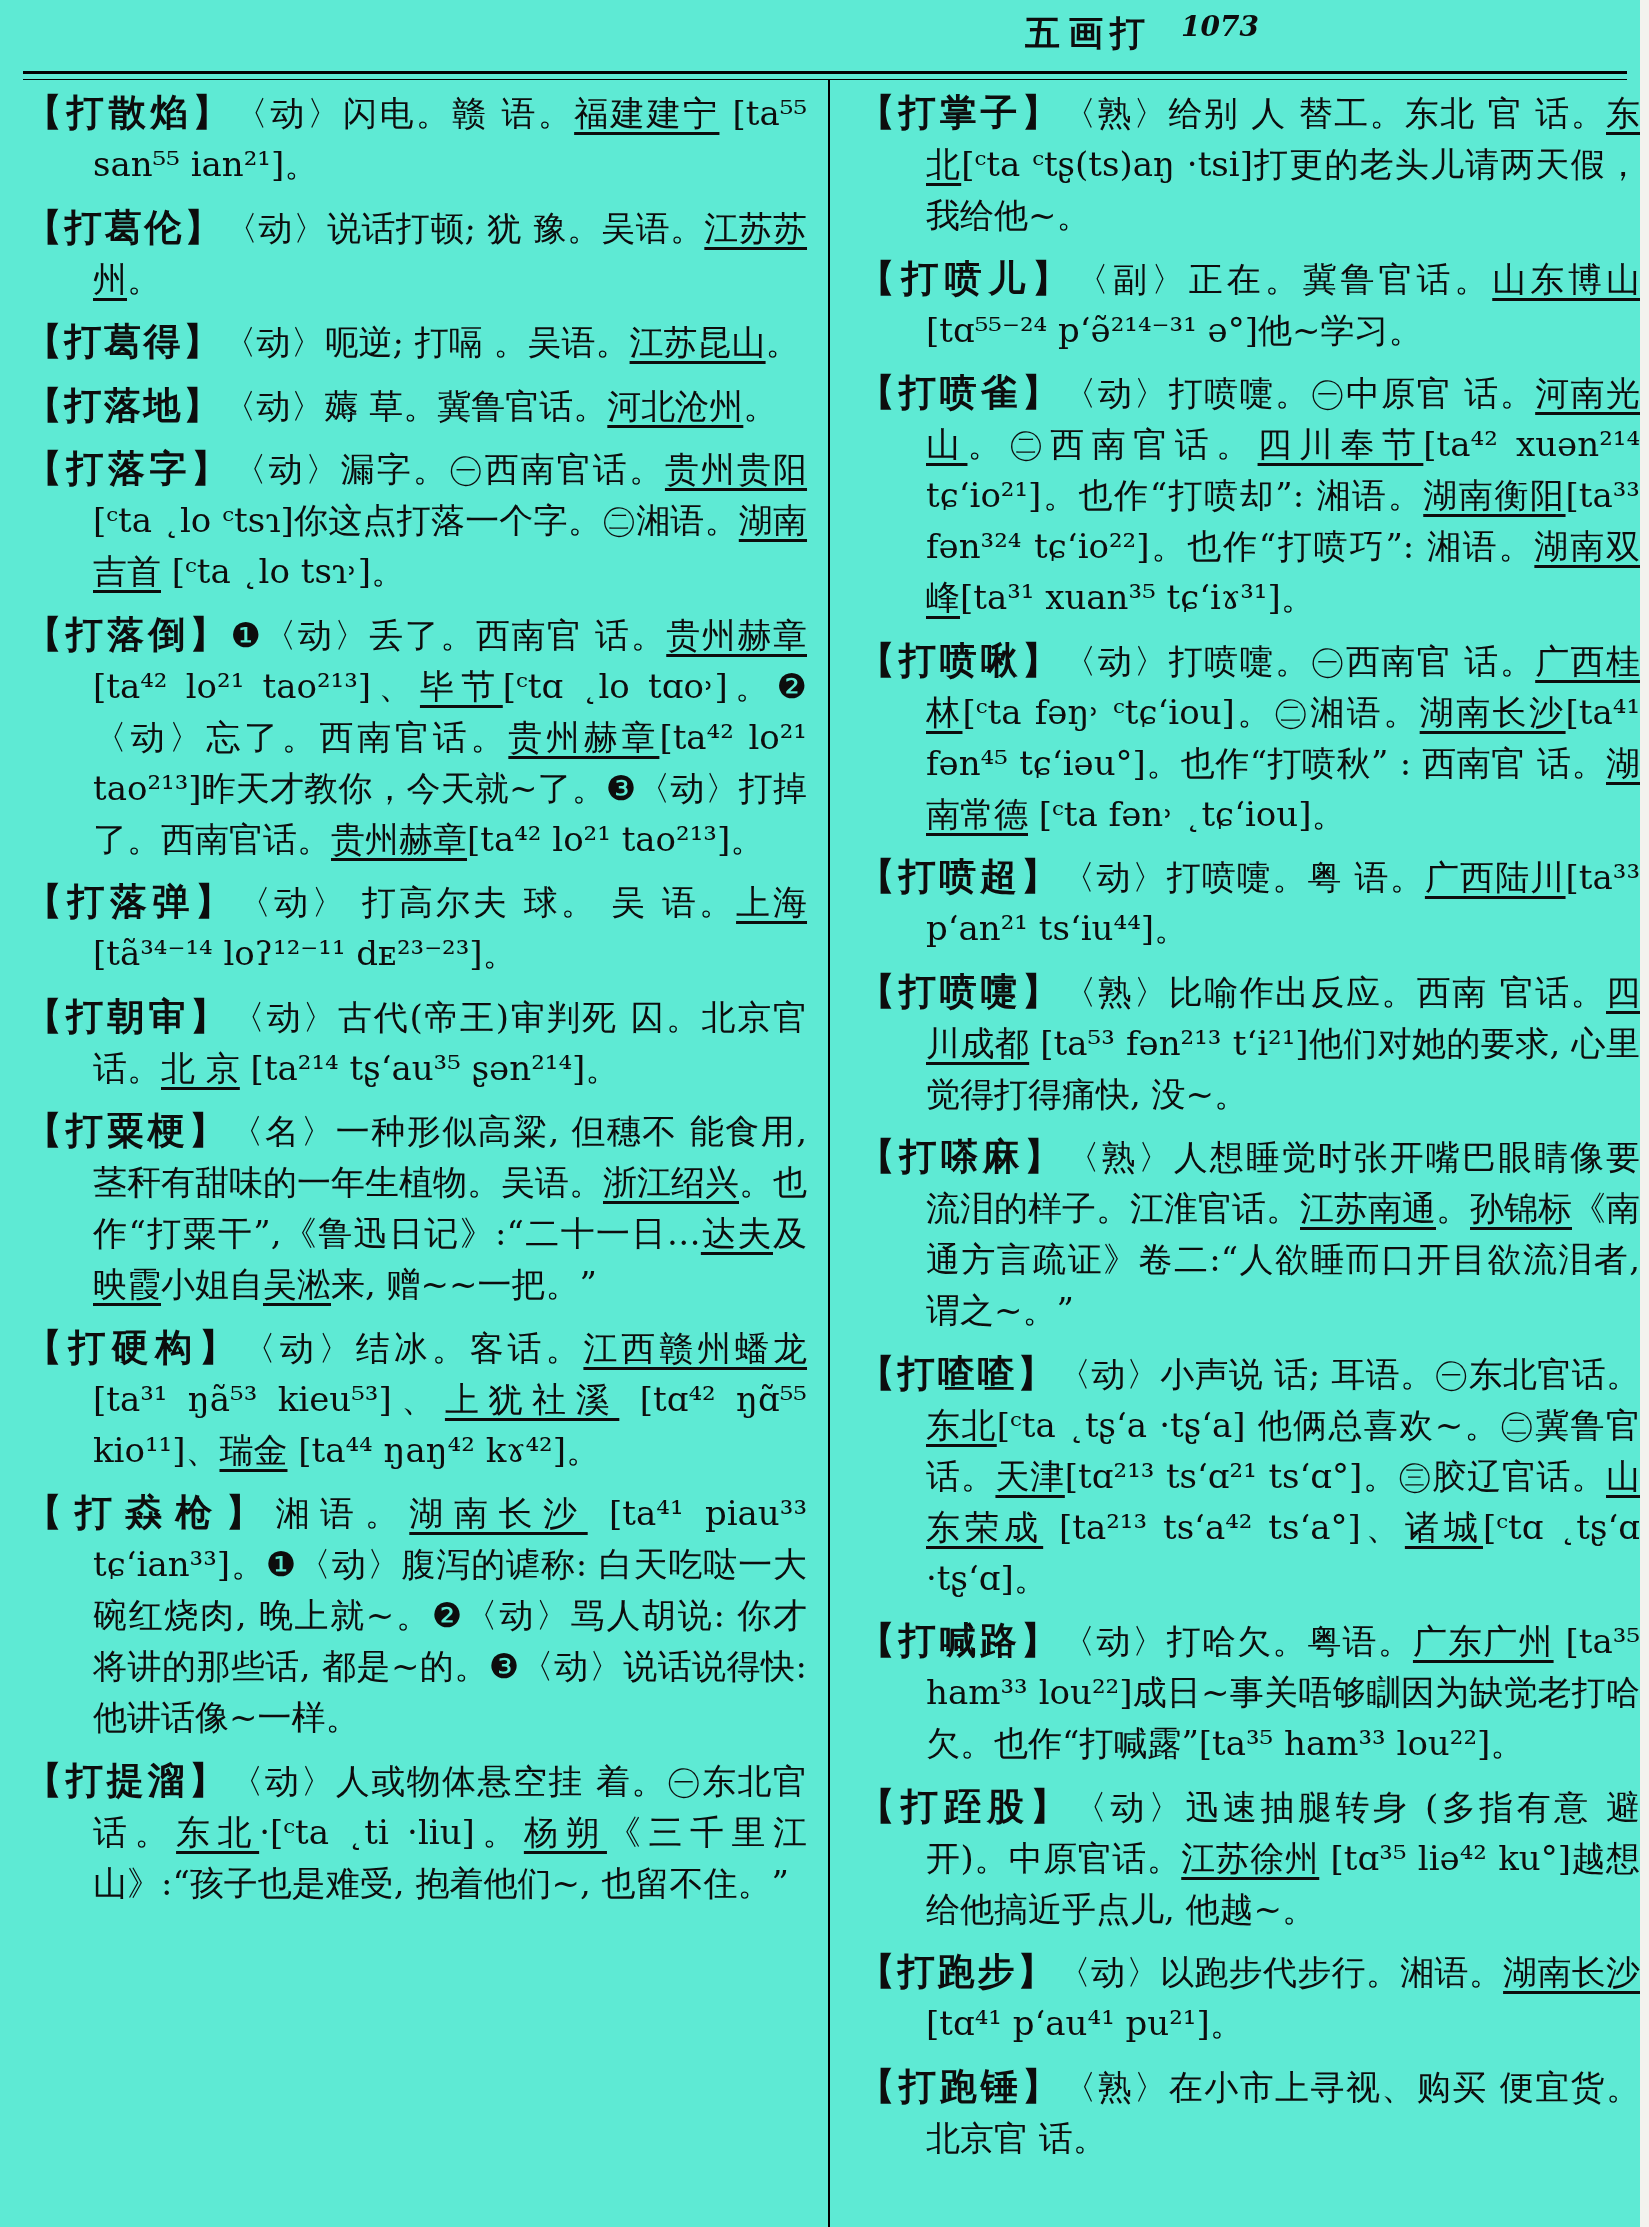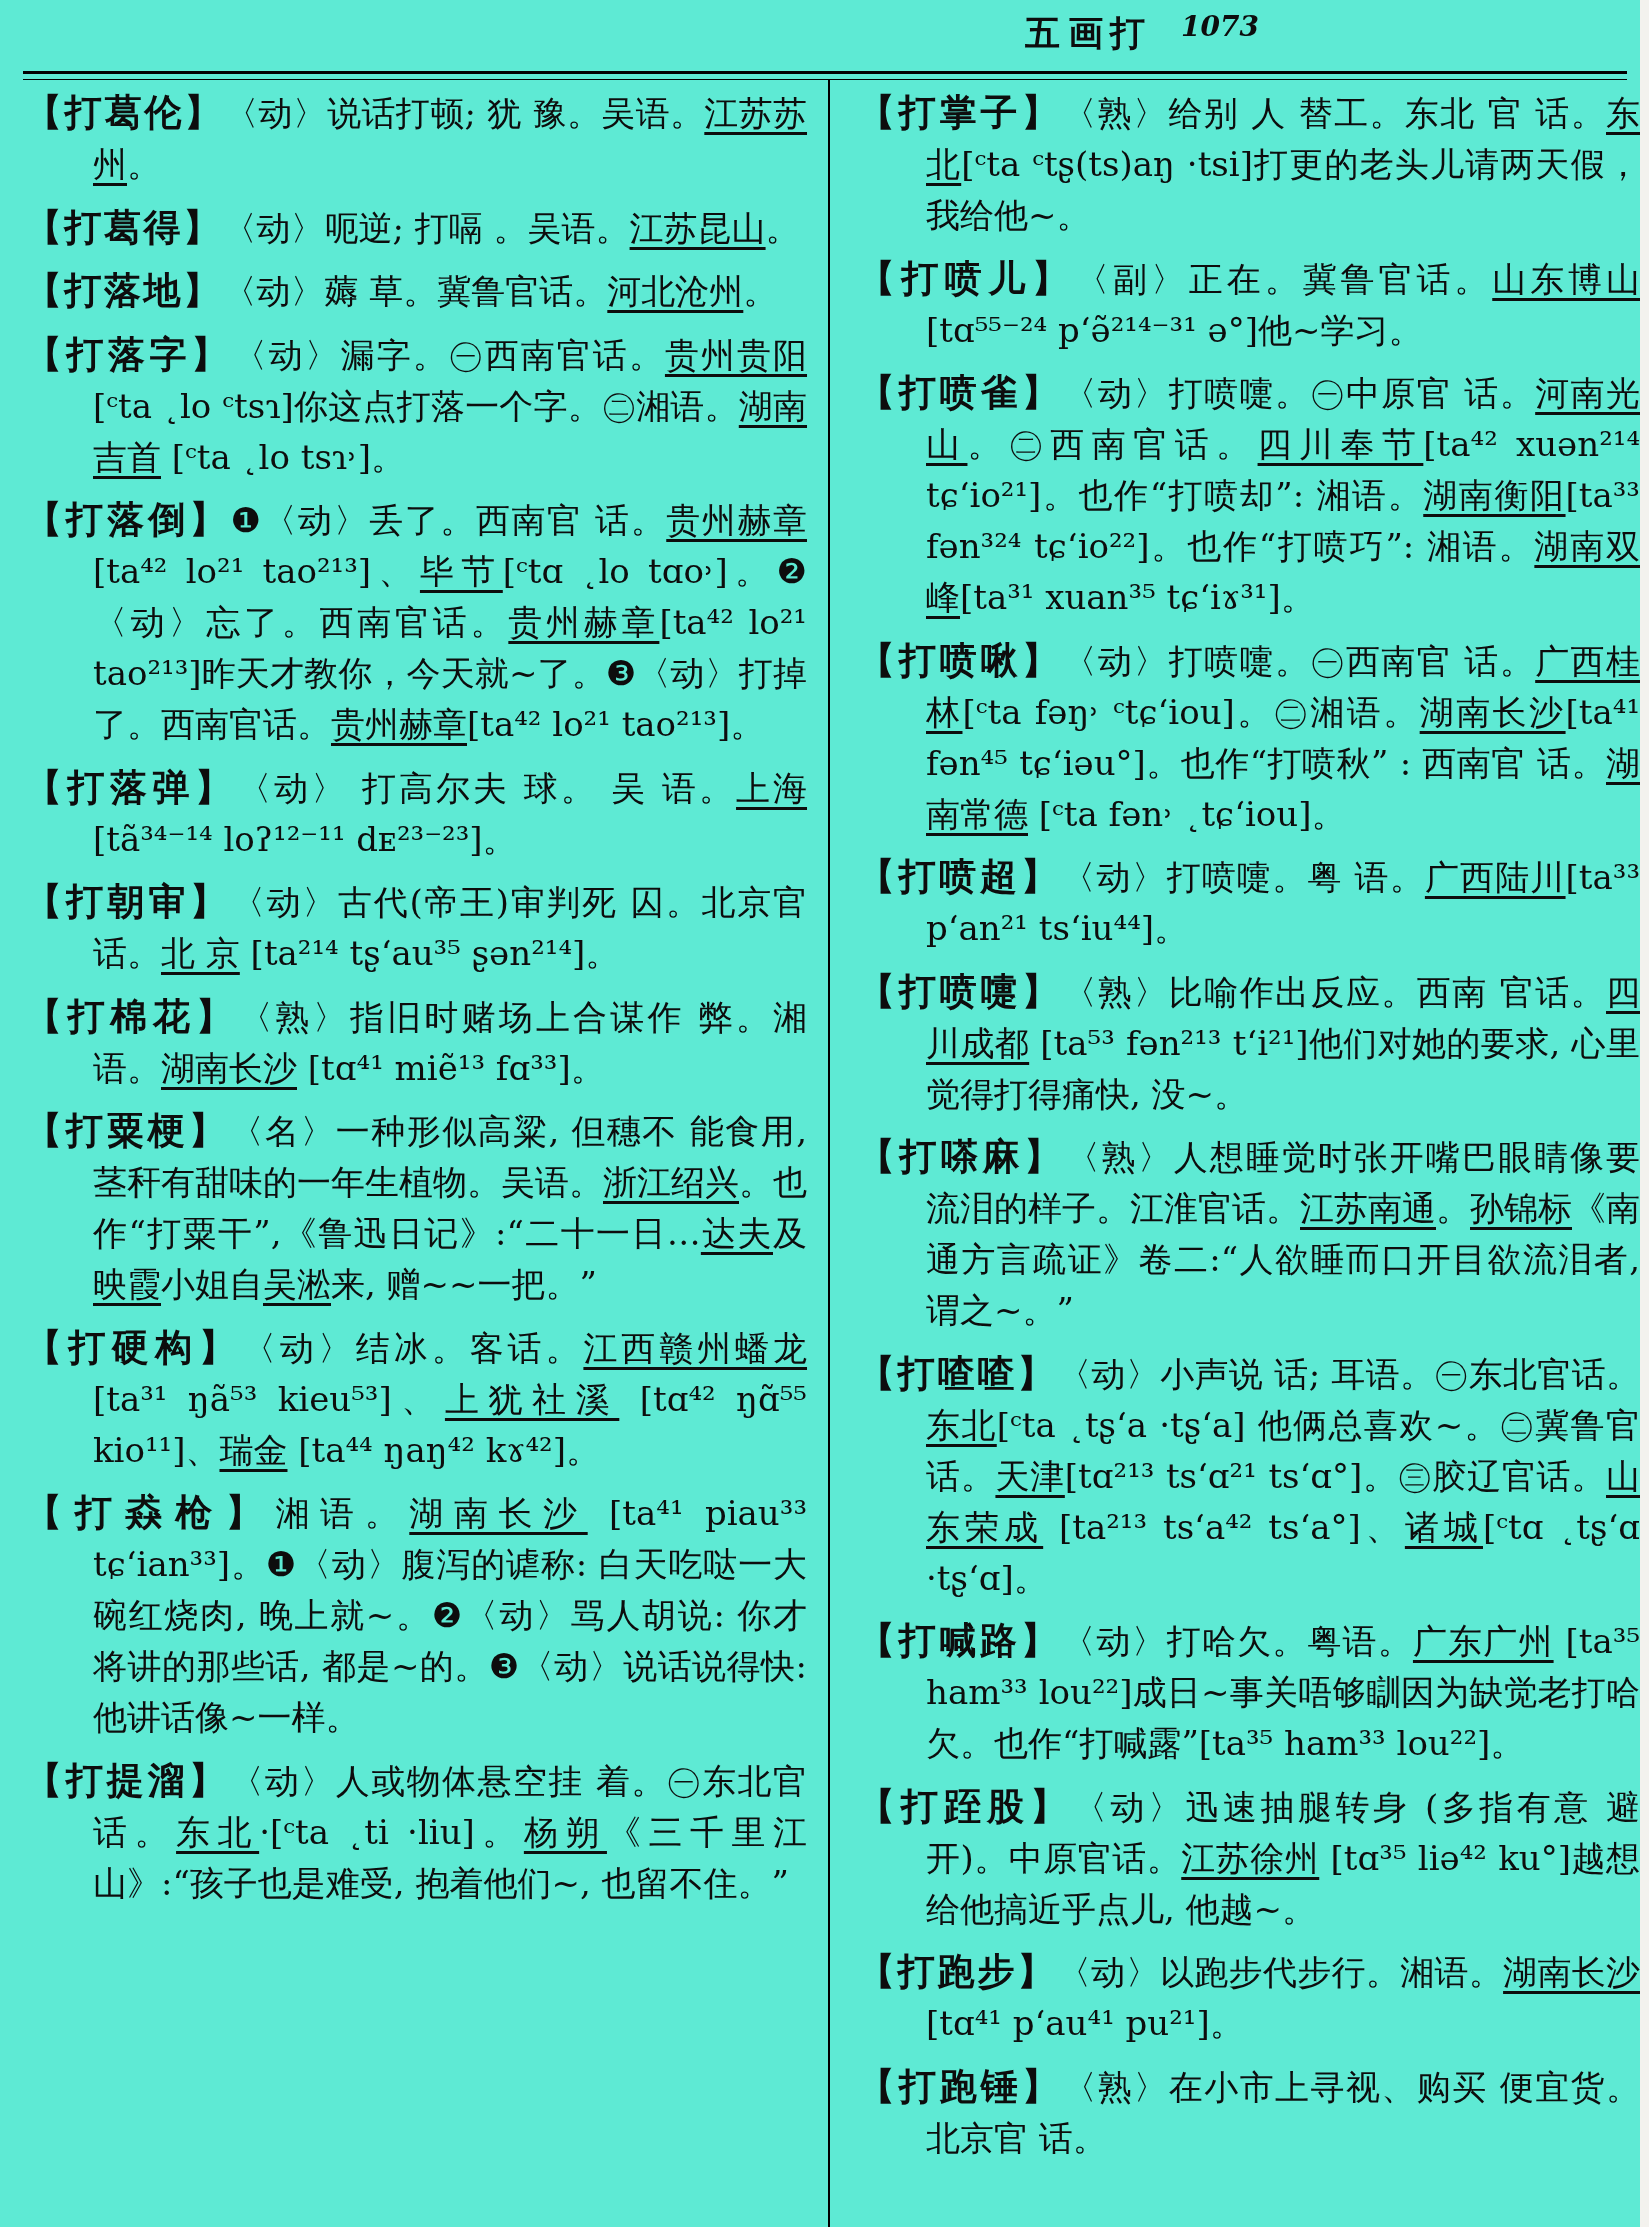--- a/index.html
+++ b/index.html
@@ -23,28 +23,28 @@
 </head>
 <body>
 
 <div class="page">
   <div class="hdr hdr-section">五画</div>
   <div class="hdr hdr-char">打</div>
   <div class="hdr hdr-page">1073</div>
   <div class="rule-top"></div>
   <div class="col-divider"></div>
   <div class="col col-left">
+      <div class="entry"><span class="head">【打散焰】</span><span>〈动〉闪电。赣 语。</span><span class="uline">福建建宁</span><span> [ta⁵⁵ san⁵⁵ ian²¹]。</span></div>
       <div class="entry"><span class="head">【打葛伦】</span><span>〈动〉说话打顿; 犹 豫。吴语。</span><span class="uline">江苏苏州</span><span>。</span></div>
       <div class="entry"><span class="head">【打葛得】</span><span>〈动〉呃逆; 打嗝 。吴语。</span><span class="uline">江苏昆山</span><span>。</span></div>
       <div class="entry"><span class="head">【打落地】</span><span>〈动〉薅 草。冀鲁官话。</span><span class="uline">河北沧州</span><span>。</span></div>
       <div class="entry"><span class="head">【打落字】</span><span>〈动〉漏字。㊀西南官话。</span><span class="uline">贵州贵阳</span><span>[ᶜta ˛lo ᶜtsɿ]你这点打落一个字。㊁湘语。</span><span class="uline">湖南吉首</span><span> [ᶜta ˛lo tsɿ˒]。</span></div>
       <div class="entry"><span class="head">【打落倒】</span><span>❶〈动〉丢了。西南官 话。</span><span class="uline">贵州赫章</span><span> [ta⁴² lo²¹ tao²¹³]、</span><span class="uline">毕节</span><span>[ᶜtɑ ˛lo tɑo˒]。❷〈动〉忘了。西南官话。</span><span class="uline">贵州赫章</span><span>[ta⁴² lo²¹ tao²¹³]昨天才教你，今天就~了。❸〈动〉打掉了。西南官话。</span><span class="uline">贵州赫章</span><span>[ta⁴² lo²¹ tao²¹³]。</span></div>
       <div class="entry"><span class="head">【打落弹】</span><span>〈动〉 打高尔夫 球。 吴 语。</span><span class="uline">上海</span><span> [tã³⁴⁻¹⁴ loʔ¹²⁻¹¹ dᴇ²³⁻²³]。</span></div>
       <div class="entry"><span class="head">【打朝审】</span><span>〈动〉古代(帝王)审判死 囚。北京官话。</span><span class="uline">北 京</span><span> [ta²¹⁴ tʂʻau³⁵ ʂən²¹⁴]。</span></div>
-      <div class="entry"><span class="head">【打棉花】</span><span>〈熟〉指旧时赌场上合谋作 弊。湘语。</span><span class="uline">湖南长沙</span><span> [tɑ⁴¹ miẽ¹³ fɑ³³]。</span></div>
       <div class="entry"><span class="head">【打粟梗】</span><span>〈名〉一种形似高粱, 但穗不 能食用, 茎秆有甜味的一年生植物。吴语。</span><span class="uline">浙江绍兴</span><span>。也作“打粟干”,《鲁迅日记》:“二十一日…</span><span class="uline">达夫</span><span>及</span><span class="uline">映霞</span><span>小姐自</span><span class="uline">吴淞</span><span>来, 赠~~一把。”</span></div>
       <div class="entry"><span class="head">【打硬构】</span><span>〈动〉结冰。客话。</span><span class="uline">江西赣州蟠龙</span><span> [ta³¹ ŋã⁵³ kieu⁵³]、</span><span class="uline">上犹社溪</span><span> [tɑ⁴² ŋɑ̃⁵⁵ kio¹¹]、</span><span class="uline">瑞金</span><span> [ta⁴⁴ ŋaŋ⁴² kɤ⁴²]。</span></div>
       <div class="entry"><span class="head">【打猋枪】</span><span>湘语。</span><span class="uline">湖南长沙</span><span> [ta⁴¹ piau³³ tɕʻian³³]。❶〈动〉腹泻的谑称: 白天吃哒一大碗红烧肉, 晚上就~。❷〈动〉骂人胡说: 你才将讲的那些话, 都是~的。❸〈动〉说话说得快: 他讲话像~一样。</span></div>
       <div class="entry"><span class="head">【打提溜】</span><span>〈动〉人或物体悬空挂 着。㊀东北官话。</span><span class="uline">东北</span><span>·[ᶜta ˛ti ·liu]。</span><span class="uline">杨朔</span><span>《三千里江山》:“孩子也是难受, 抱着他们~, 也留不住。”</span></div>
     </div>
   <div class="col col-right">
       <div class="entry"><span class="head">【打掌子】</span><span>〈熟〉给别 人 替工。东北 官 话。</span><span class="uline">东北</span><span>[ᶜta ᶜtʂ(ts)aŋ ·tsi]打更的老头儿请两天假，我给他~。</span></div>
       <div class="entry"><span class="head">【打喷儿】</span><span>〈副〉正在。冀鲁官话。</span><span class="uline">山东博山</span><span> [tɑ⁵⁵⁻²⁴ pʻə̃²¹⁴⁻³¹ ə°]他~学习。</span></div>
       <div class="entry"><span class="head">【打喷雀】</span><span>〈动〉打喷嚏。㊀中原官 话。</span><span class="uline">河南光山</span><span>。㊁西南官话。</span><span class="uline">四川奉节</span><span>[ta⁴² xuən²¹⁴ tɕʻio²¹]。也作“打喷却”: 湘语。</span><span class="uline">湖南衡阳</span><span>[ta³³ fən³²⁴ tɕʻio²²]。也作“打喷巧”: 湘语。</span><span class="uline">湖南双峰</span><span>[ta³¹ xuan³⁵ tɕʻiɤ³¹]。</span></div>
       <div class="entry"><span class="head">【打喷啾】</span><span>〈动〉打喷嚏。㊀西南官 话。</span><span class="uline">广西桂林</span><span>[ᶜta fəŋ˒ ᶜtɕʻiou]。㊁湘语。</span><span class="uline">湖南长沙</span><span>[ta⁴¹ fən⁴⁵ tɕʻiəu°]。也作“打喷秋” : 西南官 话。</span><span class="uline">湖南常德</span><span> [ᶜta fən˒ ˛tɕʻiou]。</span></div>

